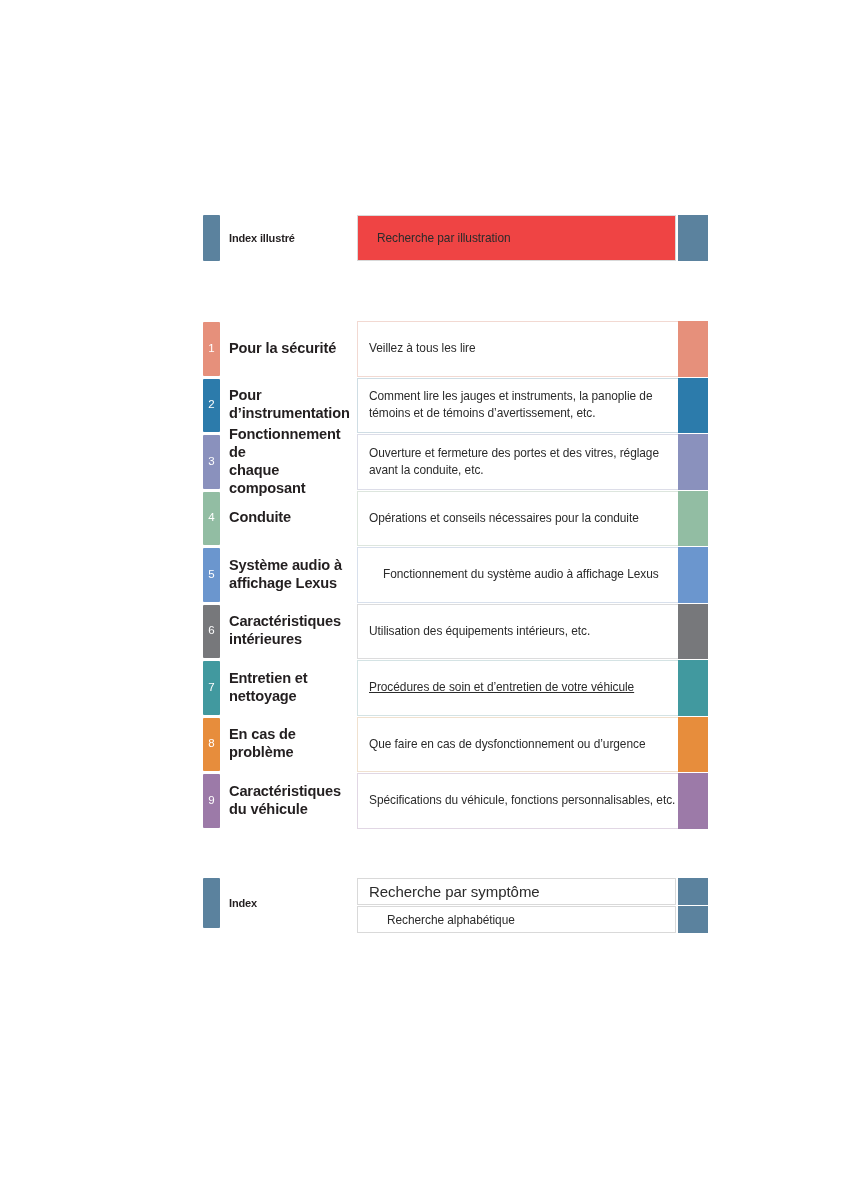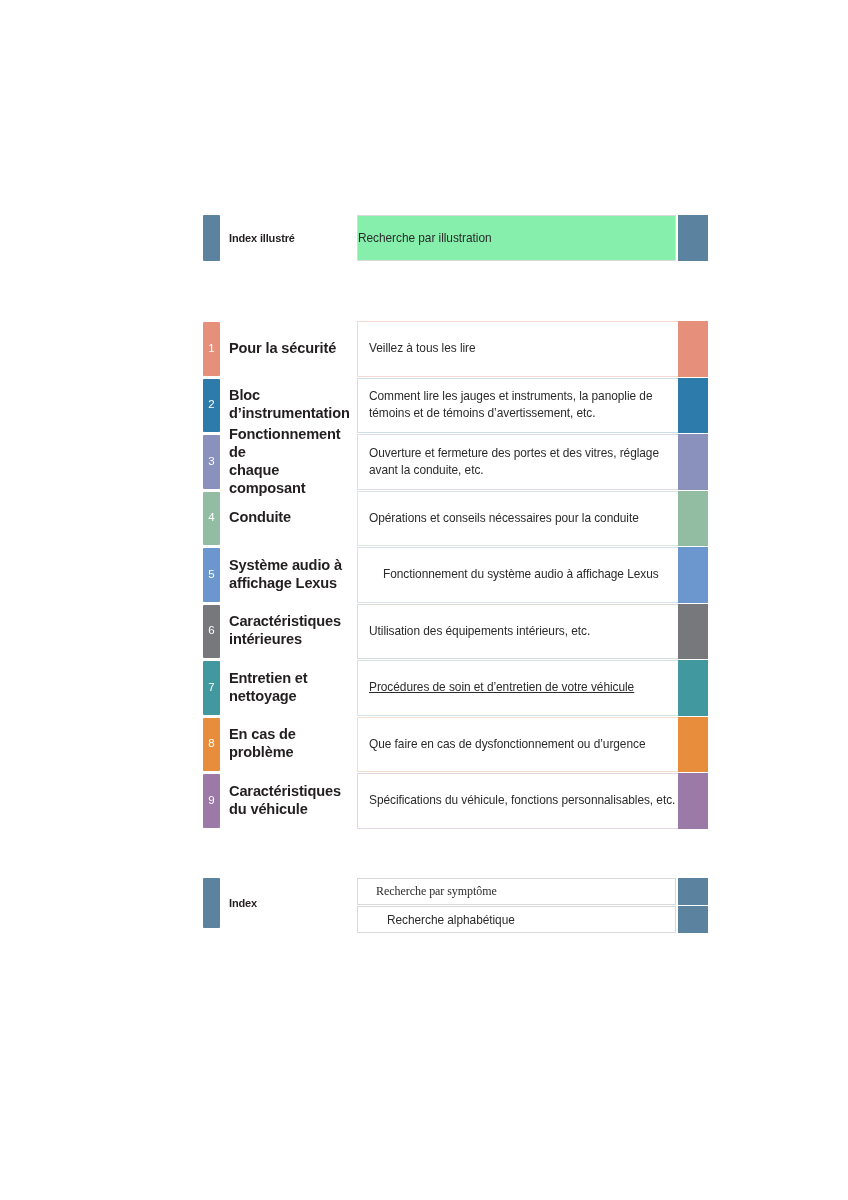--- a/index.html
+++ b/index.html
@@ -121,21 +121,21 @@
 <body>
 
 <div class="page">
 
   <div class="toc-section" id="top-section" style="top:215px;">
     <div class="simple-row" style="height:46px;">
       <div class="simple-chip" id="top-chip" style="top: 0px; height: 46px; background: rgb(91, 130, 158);"></div>
       <div class="simple-title" style="top:50%;transform:translateY(-50%);">Index illustré</div>
       <div style="position:absolute;left:154px;right:0;top:0;height:46px;">
         <div style="position:relative;height:46px;">
-          <div style="position:absolute;left:0;right:32px;top:0;bottom:0;background:#86efac;border:1px solid #d9d9d9;box-sizing:border-box;display:flex;align-items:center;padding-left:0;font-size:11.9px;color:#2b2b2b;letter-spacing:-0.05px;">Recherche par illustration</div>
+          <div style="position:absolute;left:0;right:32px;top:0;bottom:0;background:#ef4444;border:1px solid #d9d9d9;box-sizing:border-box;display:flex;align-items:center;padding-left:19px;font-size:11.9px;color:#2b2b2b;letter-spacing:-0.05px;">Recherche par illustration</div>
           <div class="row-block" id="top-block" style="background: rgb(91, 130, 158);"></div>
         </div>
       </div>
     </div>
   </div>
 
   <div class="toc-section" id="main-section" style="top:321px;">
       <div class="toc-row" style="height: 55.5px; margin-bottom: 1px;">
         <div class="chip" style="background: rgb(230, 144, 123); margin: 1px 0px;">
           <div class="chip-num">1</div>
@@ -147,21 +147,21 @@
         </div>
         <div class="row-desc" style="border-color: rgb(242, 217, 210);">Veillez à tous les lire</div>
         <div class="row-block" style="background: rgb(230, 144, 123);"></div>
       </div>
       <div class="toc-row" style="height: 55.5px; margin-bottom: 1px;">
         <div class="chip" style="background: rgb(44, 123, 171); margin: 1px 0px;">
           <div class="chip-num">2</div>
         </div>
         <div class="row-title">
           <div>
-            <span>Bloc</span>
+            <span>Pour</span>
             <span>d’instrumentation</span>
           </div>
         </div>
         <div class="row-desc" style="border-color: rgb(207, 221, 228);">Comment lire les jauges et instruments, la panoplie de témoins et de témoins d’avertissement, etc.</div>
         <div class="row-block" style="background: rgb(44, 123, 171);"></div>
       </div>
       <div class="toc-row" style="height: 55.5px; margin-bottom: 1px;">
         <div class="chip" style="background: rgb(138, 145, 189); margin: 1px 0px;">
           <div class="chip-num">3</div>
         </div>
@@ -252,21 +252,21 @@
         <div class="row-block" style="background: rgb(156, 122, 168);"></div>
       </div>
     </div>
 
   <div class="toc-section" id="index-section" style="top:878px;">
     <div class="simple-row" style="height:50px;">
       <div class="simple-chip" id="idx-chip" style="top: 0px; height: 50px; background: rgb(91, 130, 158);"></div>
       <div class="simple-title" style="top:50%;transform:translateY(-50%);">Index</div>
       <div id="index-entries" style="position:absolute;left:154px;right:0;top:0;">
           <div style="position: relative; height: 27px; margin-bottom: 1px;">
-            <div style="position: absolute; inset: 0px 32px 0px 0px; background: rgb(255, 255, 255); border: 1px solid rgb(217, 217, 217); box-sizing: border-box; display: flex; align-items: center; padding-left: 18px; font-size: 12px; color: rgb(43, 43, 43); letter-spacing: -0.05px; font-family: Liberation Serif, serif;">Recherche par symptôme</div>
+            <div style="position: absolute; inset: 0px 32px 0px 0px; background: rgb(255, 255, 255); border: 1px solid rgb(217, 217, 217); box-sizing: border-box; display: flex; align-items: center; padding-left: 11px; font-size: 15px; color: rgb(43, 43, 43); letter-spacing: -0.05px;">Recherche par symptôme</div>
             <div class="row-block" style="background: rgb(91, 130, 158);"></div>
           </div>
           <div style="position: relative; height: 27px; margin-bottom: 0px;">
             <div style="position: absolute; inset: 0px 32px 0px 0px; background: rgb(255, 255, 255); border: 1px solid rgb(217, 217, 217); box-sizing: border-box; display: flex; align-items: center; padding-left: 29px; font-size: 11.9px; color: rgb(43, 43, 43); letter-spacing: -0.05px;">Recherche alphabétique</div>
             <div class="row-block" style="background: rgb(91, 130, 158);"></div>
           </div>
         </div>
     </div>
   </div>
 

